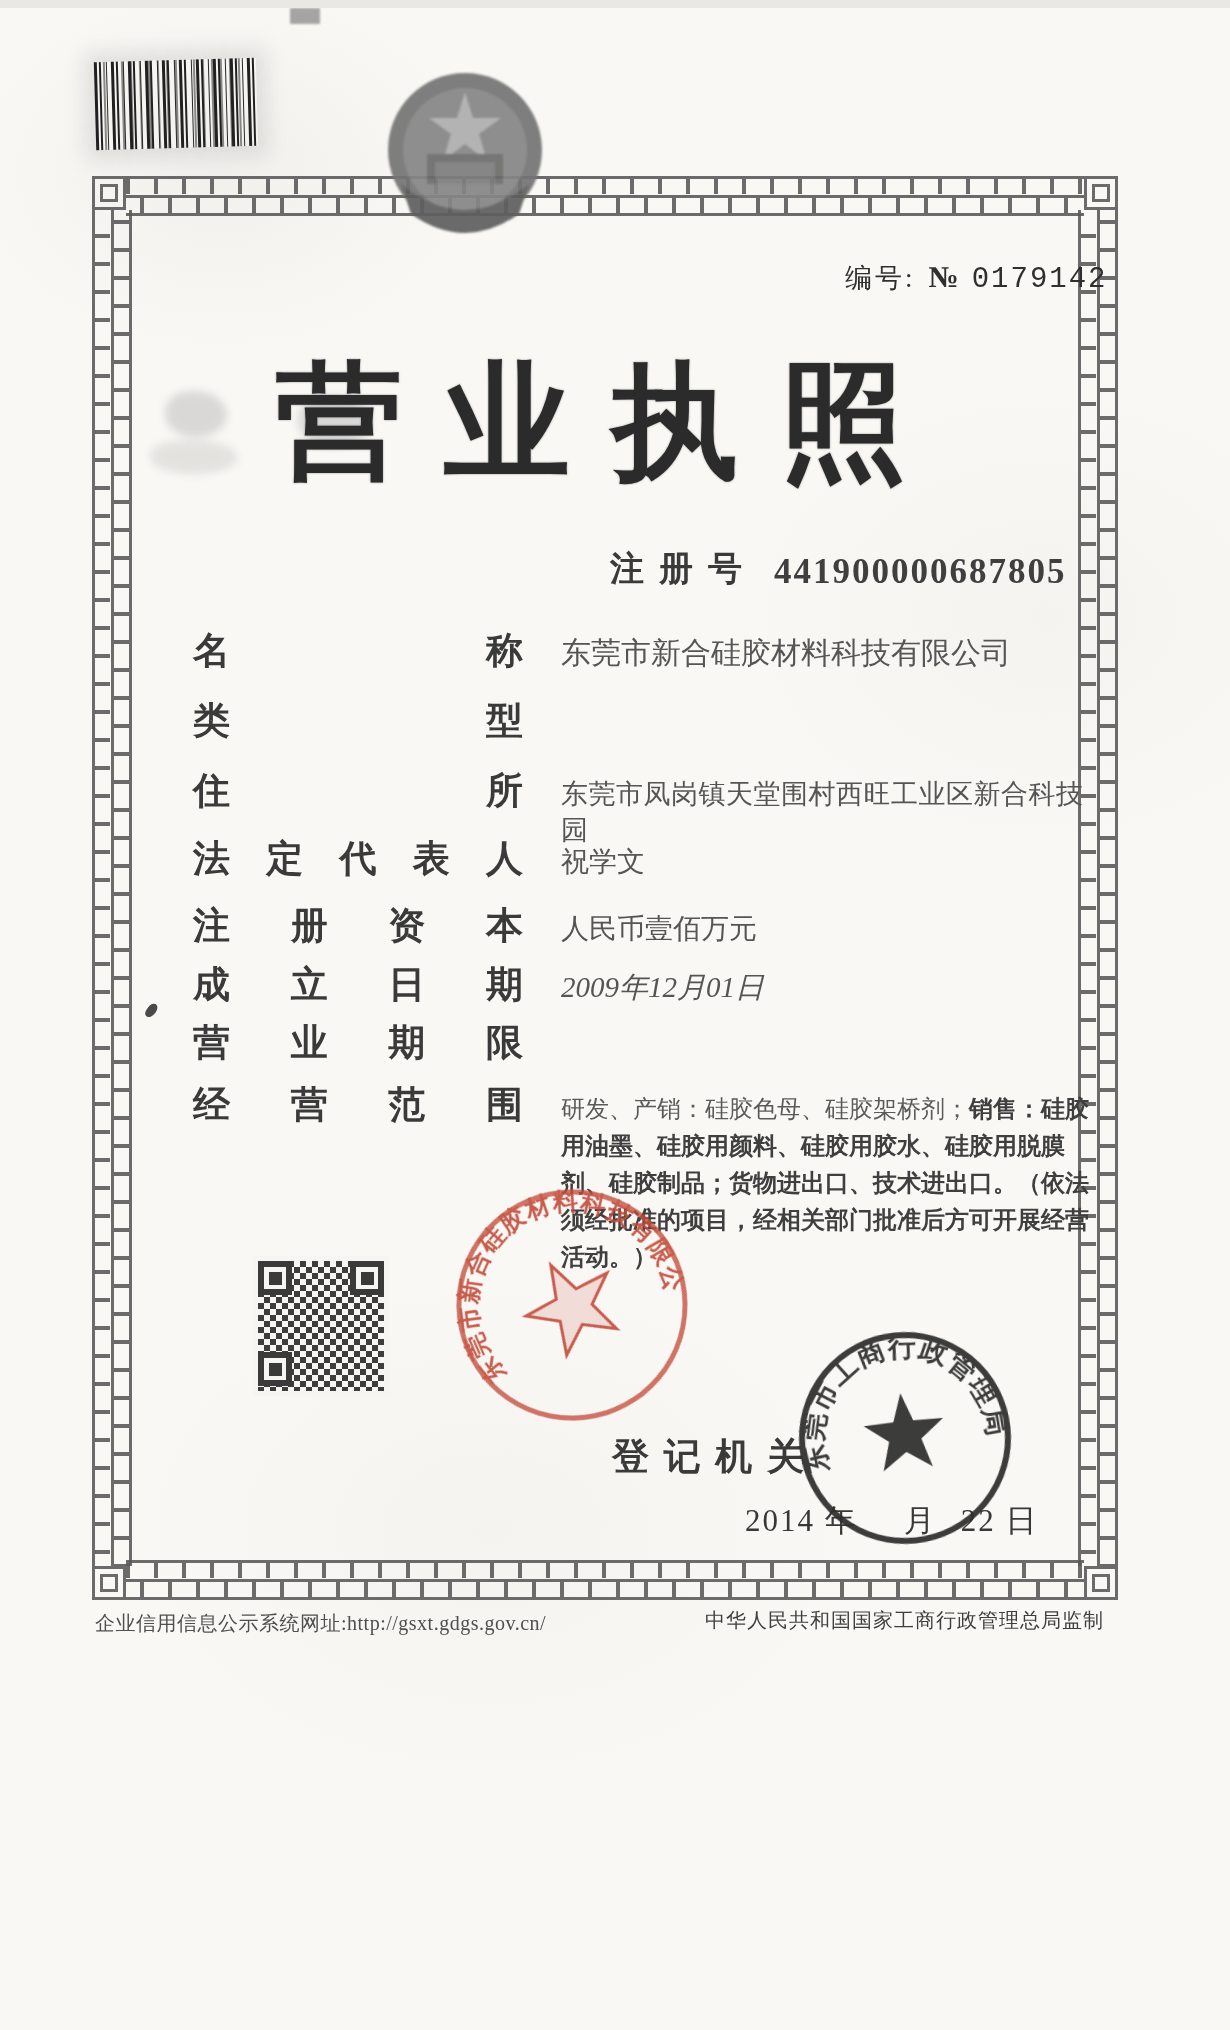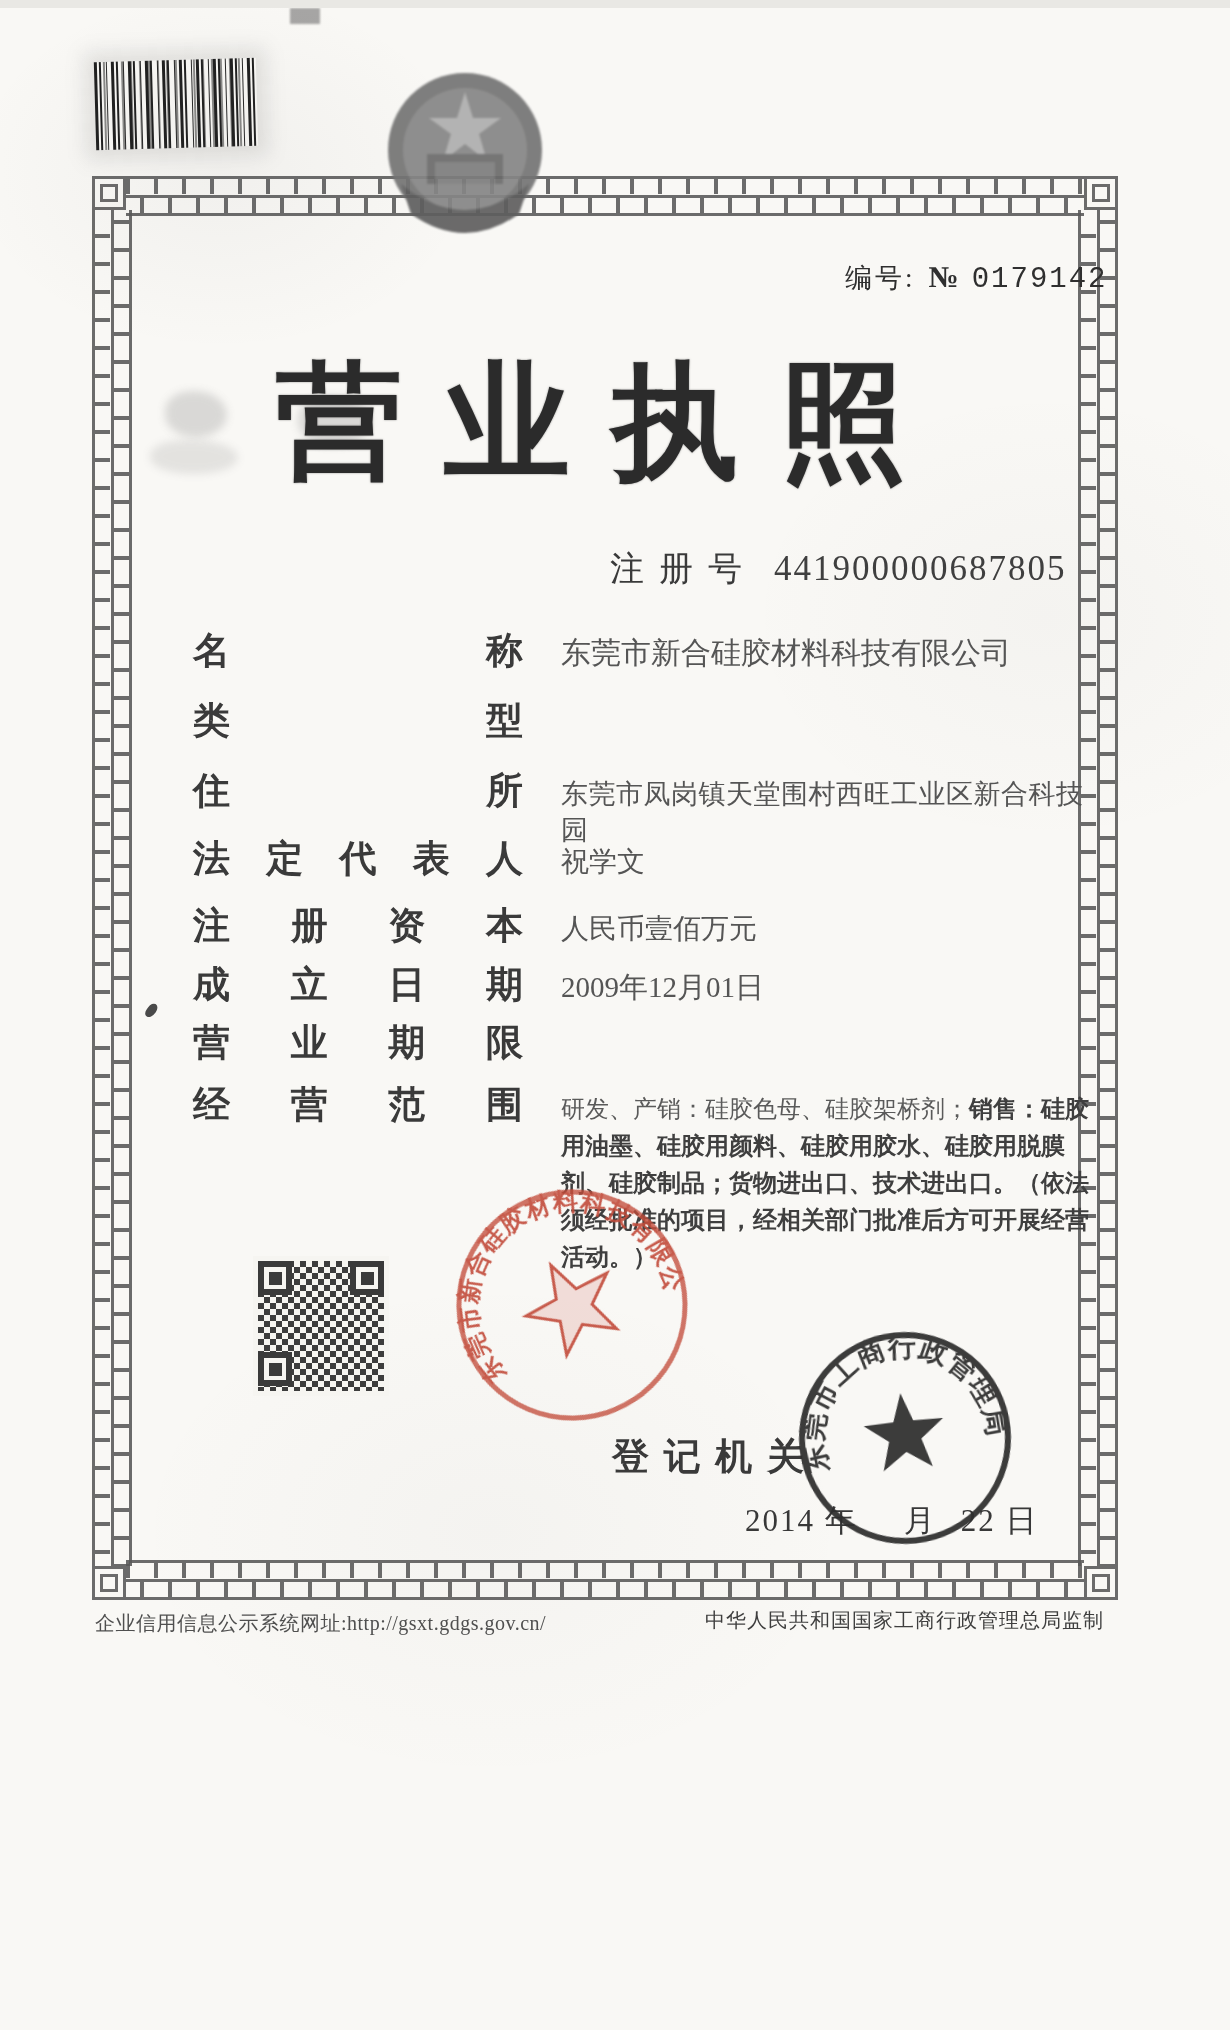--- a/index.html
+++ b/index.html
@@ -71,36 +71,36 @@
 
   
   .title{
     left:276px;top:342px;width:700px;z-index:4;
     font-family:"DejaVu Sans","Liberation Sans",sans-serif;
     font-size:126px;font-weight:900;line-height:1.15;letter-spacing:42px;color:#2b2b2b;
     text-shadow:0 0 2px rgba(43,43,43,.55);white-space:nowrap;
   }
 
   
-  .regline{left:610px;top:538px;display:flex;align-items:center;z-index:4;}
+  .regline{left:610px;top:538px;display:flex;align-items:flex-end;z-index:4;font-weight:bold;}
   .regline .lbl{font-size:34px;color:#3a3a3a;width:132px;display:inline-block;text-align-last:justify;text-justify:inter-character;}
   .regline .num{font-size:35px;color:#3f3f3f;margin-left:32px;letter-spacing:2px;}
 
   
   .frow{left:193px;display:flex;align-items:baseline;z-index:4;}
   .frow .lbl{
     width:330px;flex:0 0 330px;display:inline-block;font-size:37px;font-weight:600;color:#3a3a3a;
     text-align-last:justify;text-justify:inter-character;
   }
   .frow .val{margin-left:38px;width:532px;font-size:29px;color:#555;}
   .val.v-name{font-size:30px;}
   .val.v-type{font-size:29px;}
   .val.v-addr{font-size:27px;letter-spacing:.5px;}
   .val.v-rep,.val.v-cap,.val.v-term{font-size:28px;}
-  .val.v-date{font-size:29px;}
+  .val.v-date{font-size:29px;font-style:italic;}
   .val.v-scope{font-size:24px;line-height:37px;color:#5a5a5a;}
   .v-scope .seg-b{font-weight:700;color:#3f3f3f;}
 
   
   .registry-label{left:612px;top:1424px;width:192px;display:inline-block;font-size:37px;font-weight:600;color:#3a3a3a;
     text-align-last:justify;text-justify:inter-character;z-index:4;}
   .dateline{left:745px;top:1492px;display:flex;align-items:baseline;font-size:31px;color:#383838;z-index:4;}
   .dateline .y{letter-spacing:2px;}
   .dateline .m{margin-left:46px;}
   .dateline .d{margin-left:26px;letter-spacing:2px;}

